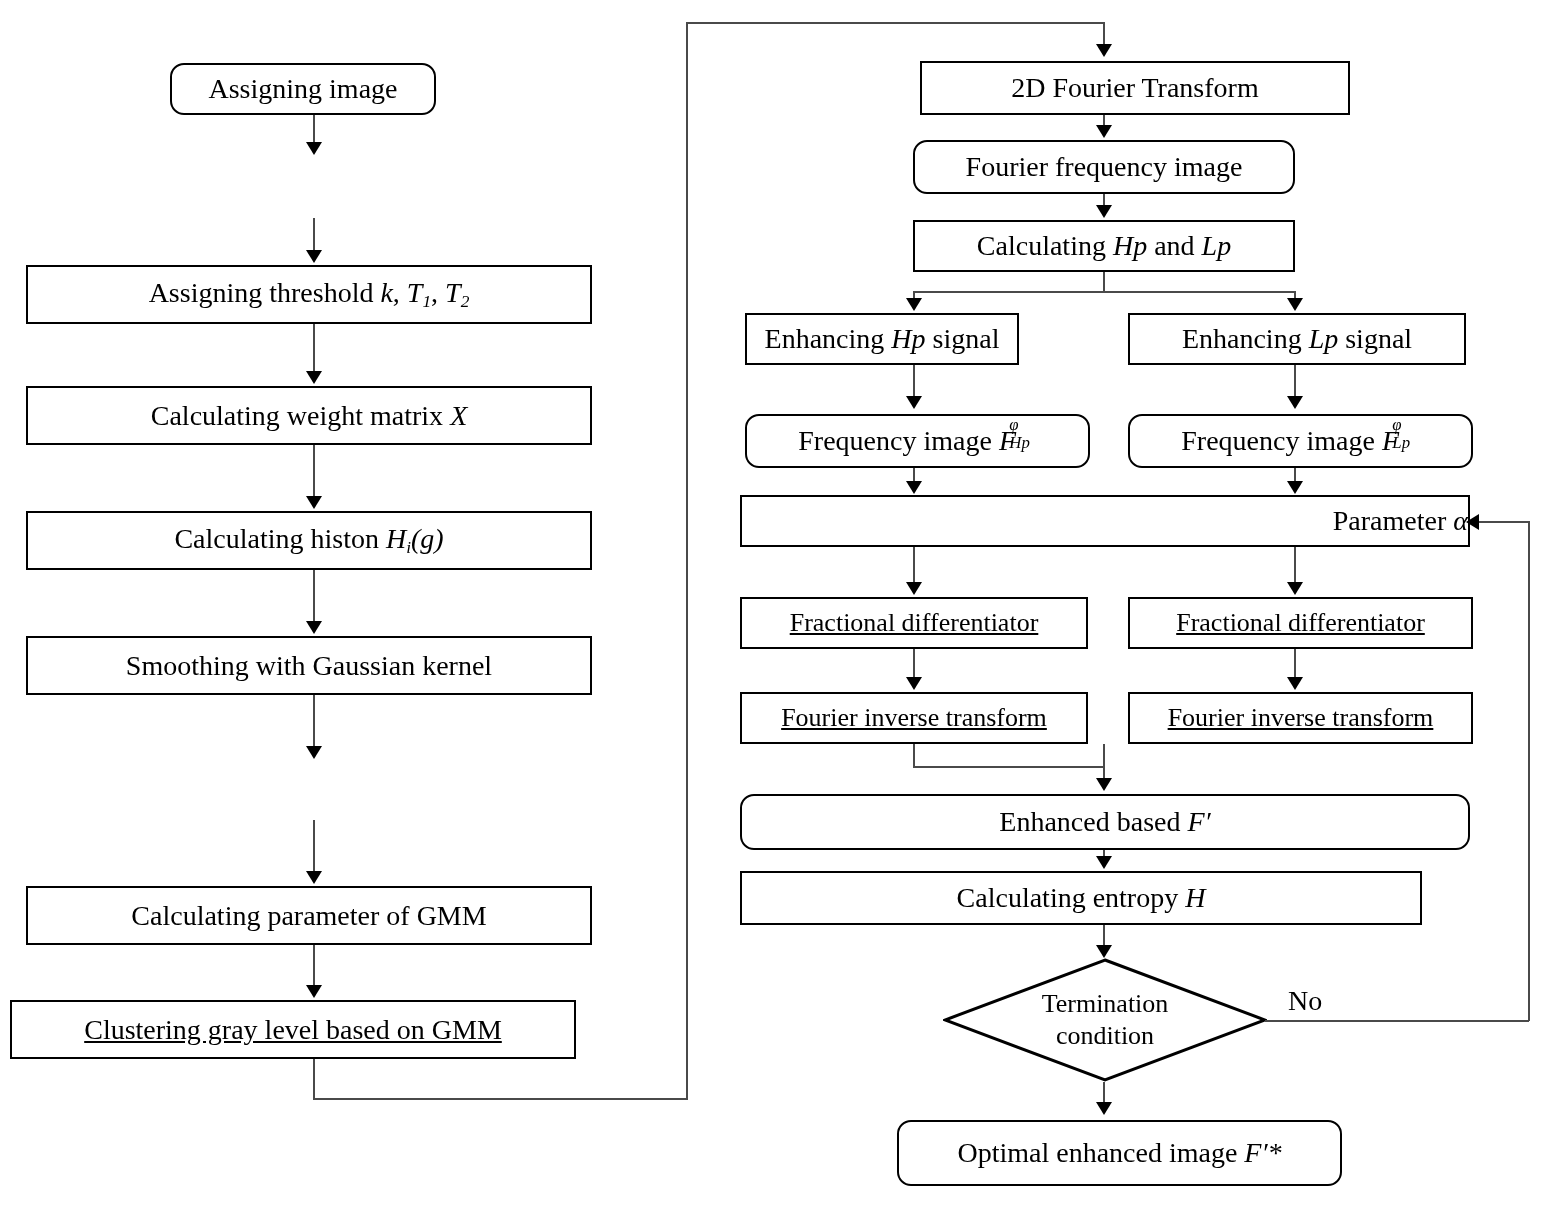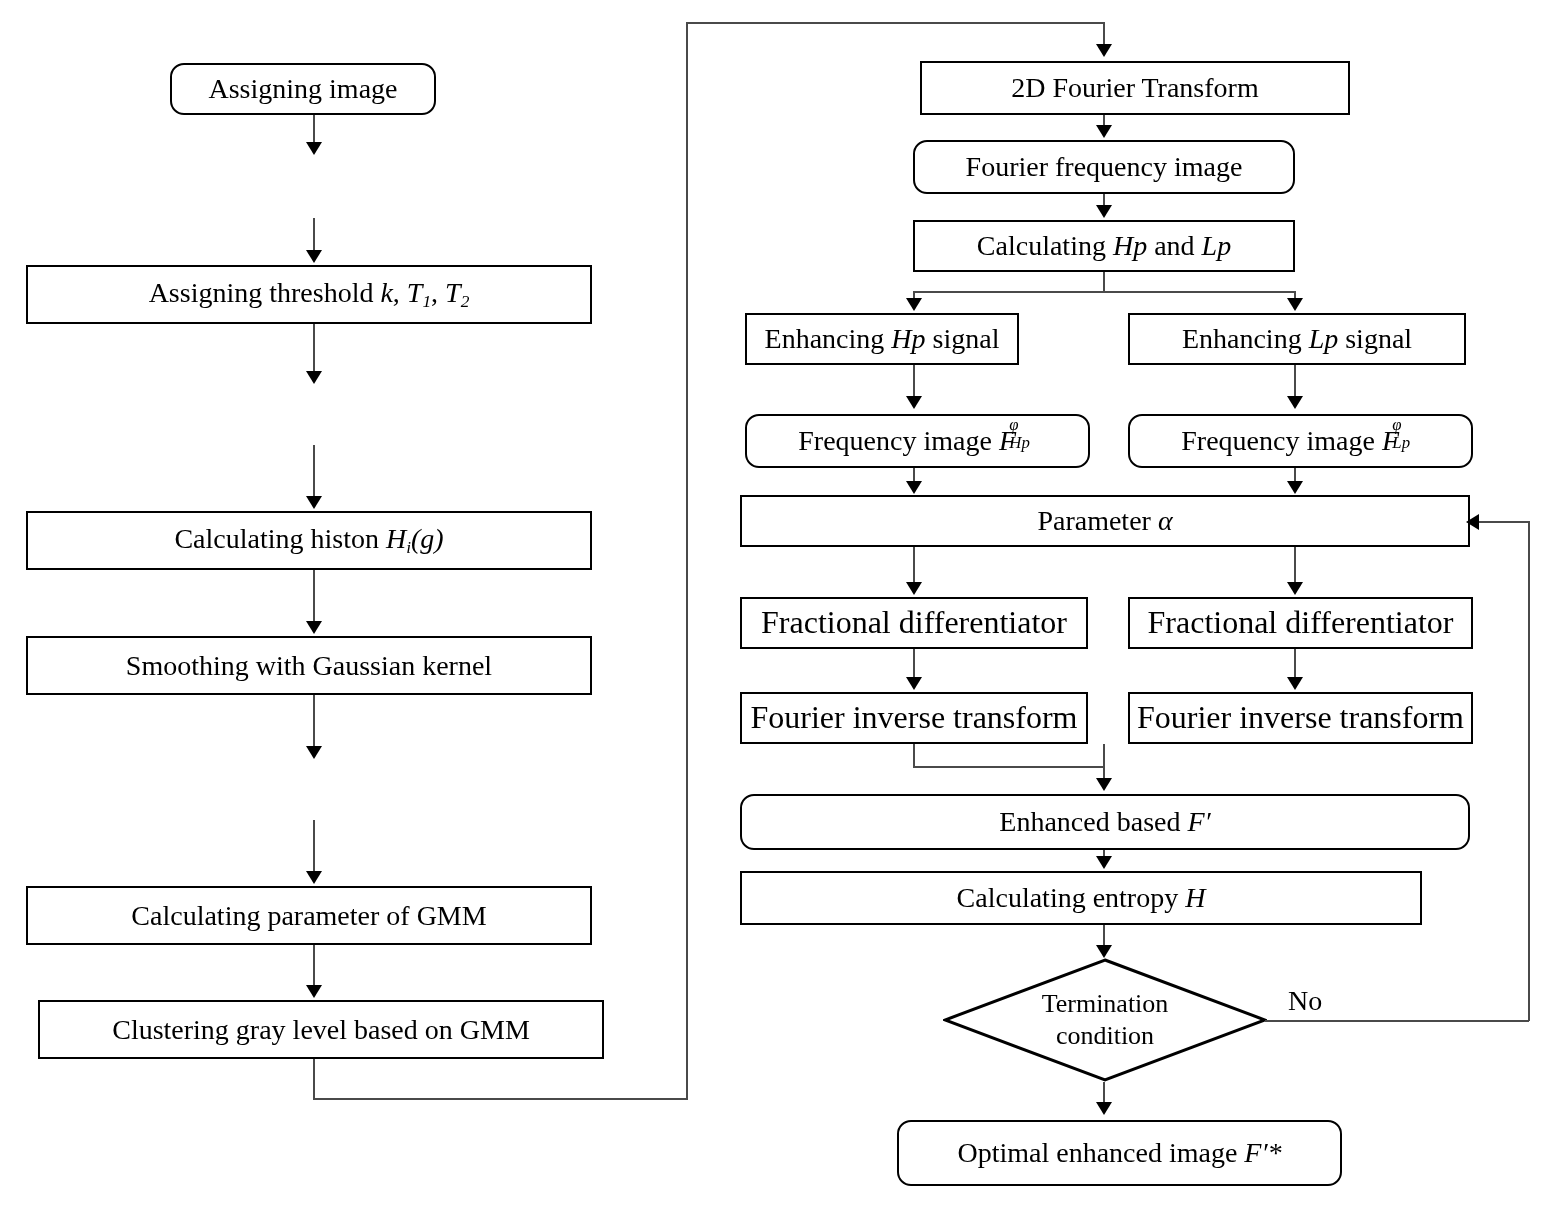--- a/index.html
+++ b/index.html
@@ -28,21 +28,21 @@
     line-height: 1.05;
     white-space: nowrap;
   }
   .node.rounded {
     border-radius: 14px;
   }
   .node .txt {
     display: inline-block;
   }
   .f28 { font-size: 28px; }
-  .f26 { font-size: 32px; }
+  .f26 { font-size: 26px; text-decoration: underline; }
 
   i.mi {
     font-style: italic;
     font-family: "Liberation Serif", "DejaVu Serif", serif;
   }
   sub.sb {
     font-size: 0.62em;
     vertical-align: -0.28em;
     font-style: italic;
   }
@@ -125,35 +125,38 @@
 
   <div class="node rounded f28" style="left:170px; top:63px; width:266px; height:52px;">
     <span class="txt">Assigning image</span>
   </div>
 
 
   <div class="node f28" style="left:26px; top:265px; width:566px; height:59px;">
     <span class="txt"><span>Assigning threshold </span><i class="mi">k</i><span>, </span><i class="mi">T</i><sub class="sb">1</sub><span>, </span><i class="mi">T</i><sub class="sb">2</sub></span>
   </div>
 
+  <div class="node f28" style="left:26px; top:386px; width:566px; height:59px;">
+    <span class="txt"><span>Calculating weight matrix </span><i class="mi">X</i></span>
+  </div>
 
   <div class="node f28" style="left:26px; top:511px; width:566px; height:59px;">
     <span class="txt"><span>Calculating histon </span><i class="mi">H</i><sub class="sb">i</sub><i class="mi">(g)</i></span>
   </div>
 
   <div class="node f28" style="left:26px; top:636px; width:566px; height:59px;">
     <span class="txt">Smoothing with Gaussian kernel</span>
   </div>
 
 
   <div class="node f28" style="left:26px; top:886px; width:566px; height:59px;">
     <span class="txt">Calculating parameter of GMM</span>
   </div>
 
-  <div class="node f28" style="left:38px; top:1000px; width:566px; height:59px;">
+  <div class="node f28" style="left:10px; top:1000px; width:566px; height:59px;text-decoration:underline;">
     <span class="txt">Clustering gray level based on GMM</span>
   </div>
 
   <div class="vline" style="left:313px; top:115px; height:29px;"></div>
   <div class="arrowhead down" style="left:306px; top:142px;"></div>
 
   <div class="vline" style="left:313px; top:218px; height:34px;"></div>
   <div class="arrowhead down" style="left:306px; top:250px;"></div>
 
   <div class="vline" style="left:313px; top:324px; height:48px;"></div>
@@ -202,21 +205,21 @@
   </div>
 
   <div class="node rounded f28" style="left:745px; top:414px; width:345px; height:54px;">
     <span class="txt"><span>Frequency image </span><span class="frac"><span class="base">F</span><span class="sup">φ</span><span class="sub">Hp</span></span></span>
   </div>
 
   <div class="node rounded f28" style="left:1128px; top:414px; width:345px; height:54px;">
     <span class="txt"><span>Frequency image </span><span class="frac"><span class="base">F</span><span class="sup">φ</span><span class="sub">Lp</span></span></span>
   </div>
 
-  <div class="node f28" style="left:740px; top:495px; width:730px; height:52px;">
+  <div class="node f28" style="left:740px; top:495px; width:730px; height:52px;justify-content:flex-end;">
     <span class="txt"><span>Parameter  </span><i class="mi">α</i></span>
   </div>
 
   <div class="node f26" style="left:740px; top:597px; width:348px; height:52px;">
     <span class="txt">Fractional differentiator</span>
   </div>
 
   <div class="node f26" style="left:1128px; top:597px; width:345px; height:52px;">
     <span class="txt">Fractional differentiator</span>
   </div>

